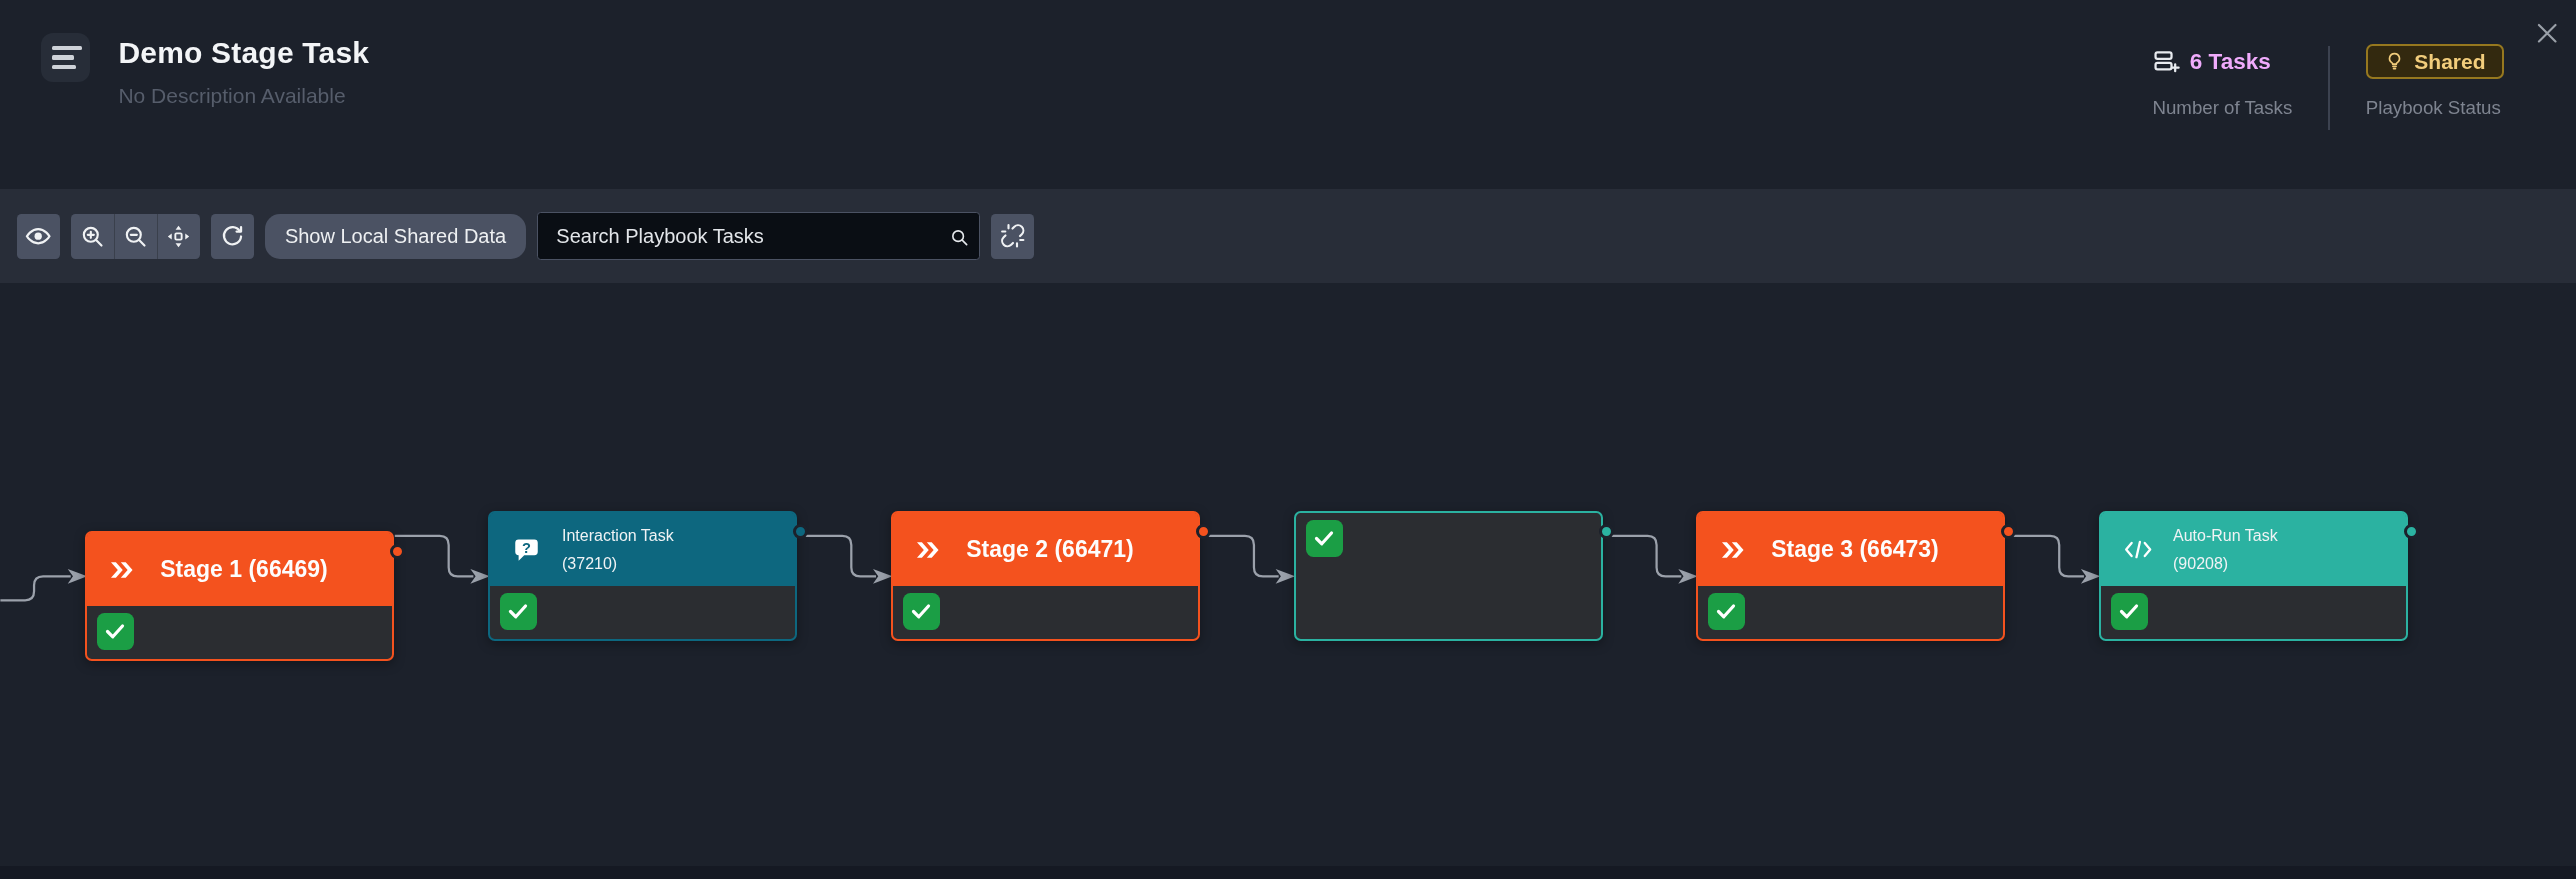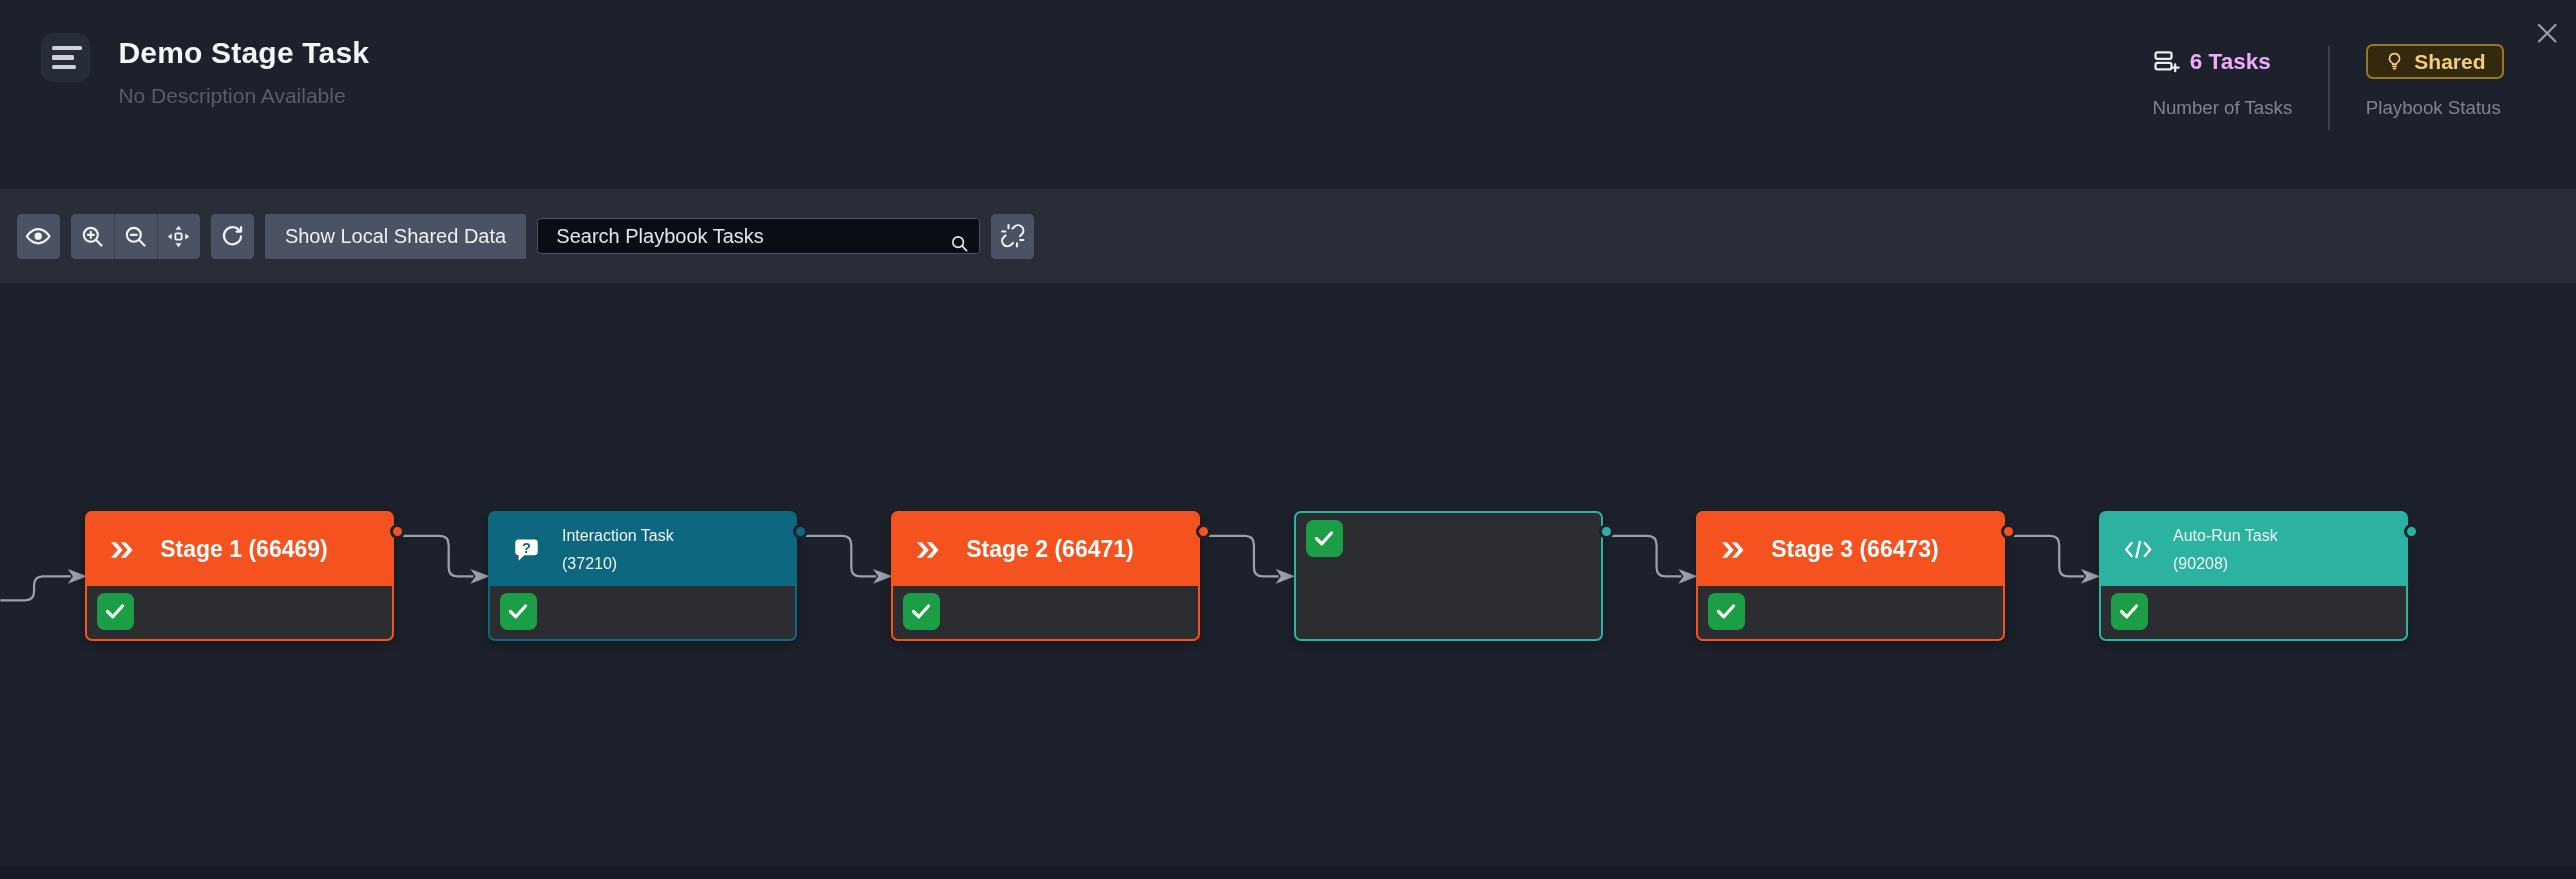--- a/index.html
+++ b/index.html
@@ -32,23 +32,23 @@
   
   .toolbar { position:absolute; left:0; top:189px; width:2576px; height:94px; background:#282D38;
     display:flex; align-items:center; padding-left:17px; }
   .tb-btn { width:43px; height:45px; background:#4B5263; border-radius:4.5px; display:flex;
     align-items:center; justify-content:center; cursor:pointer; flex-shrink:0; }
   .tb-group { display:flex; border-radius:4.5px; overflow:hidden; margin-left:10.5px; flex-shrink:0; }
   .tb-group .tb-btn { border-radius:0; }
   .tb-group .tb-btn + .tb-btn { border-left:1.5px solid #3A404C; }
   .tb-refresh { margin-left:11.2px; }
   .tb-text-btn { height:45px; margin-left:11.2px; padding:0 20px; background:#4B5263; border:none;
-    border-radius:2px; color:#EEF0F2; font-size:20px; font-family:"Liberation Sans", sans-serif;
+    border-radius:15px; color:#EEF0F2; font-size:20px; font-family:"Liberation Sans", sans-serif;
     cursor:pointer; flex-shrink:0; }
-  .search-wrap { position:relative; margin-left:11.2px; width:443px; height:36px; flex-shrink:0; }
+  .search-wrap { position:relative; margin-left:11.2px; width:443px; height:48px; flex-shrink:0; }
   .search-wrap input { width:100%; height:100%; background:#0A0E14; border:1.5px solid #4B5263;
     border-radius:3.7px; color:#E6E9ED; font-size:20px; font-family:"Liberation Sans", sans-serif;
     padding:0 52px 0 18px; outline:none; }
   .search-wrap input::placeholder { color:#E3E6EA; opacity:1; }
   .search-glass { position:absolute; right:10.5px; top:15.7px; pointer-events:none; }
   .tb-unlink { margin-left:10.5px; }
 
   
   .canvas { position:absolute; left:0; top:283px; width:2576px; height:583px; background:#1C212B; }
   .edges-svg { position:absolute; left:0; top:0; z-index:0; }
@@ -212,21 +212,21 @@
       <path d="M 1603 338 L 1663 338 Q 1675 338 1675 350
       L 1675 380 Q 1675 392 1687 392 L 1708 392" fill="none" stroke="#9BA1AB" stroke-width="3"></path>
       <path d="M 1730 392 L 1704 382 L 1711 392 L 1704 402 Z" fill="#9BA1AB"></path>
       <path d="M 2141 338 L 2201 338 Q 2213 338 2213 350
       L 2213 380 Q 2213 392 2225 392 L 2246 392" fill="none" stroke="#9BA1AB" stroke-width="3"></path>
       <path d="M 2268 392 L 2242 382 L 2249 392 L 2242 402 Z" fill="#9BA1AB"></path>
       <path d="M 2679 338 L 2739 338 Q 2751 338 2751 350
       L 2751 380 Q 2751 392 2763 392 L 2784 392" fill="none" stroke="#9BA1AB" stroke-width="3"></path>
       <path d="M 2806 392 L 2780 382 L 2787 392 L 2780 402 Z" fill="#9BA1AB"></path>
     </svg>
-<div class="task-node" style="left: 85px; border-color: rgb(244, 82, 30);">
+<div class="task-node" style="left: 85px; border-color: rgb(244, 82, 30); margin-top: 20px;">
     <div class="node-header" style="background:#F4521E">
       <span class="node-icon">
           <svg width="25.5" height="18" viewBox="0 0 26 18" fill="#FFFFFF">
       <polygon points="1,1 6,1 13,9 6,17 1,17 8,9"></polygon>
       <polygon points="11,1 16,1 23,9 16,17 11,17 18,9"></polygon>
           </svg>
         </span>
       <div class="node-title-center">Stage 1 (66469)</div>
     </div>
     <div class="node-body">

